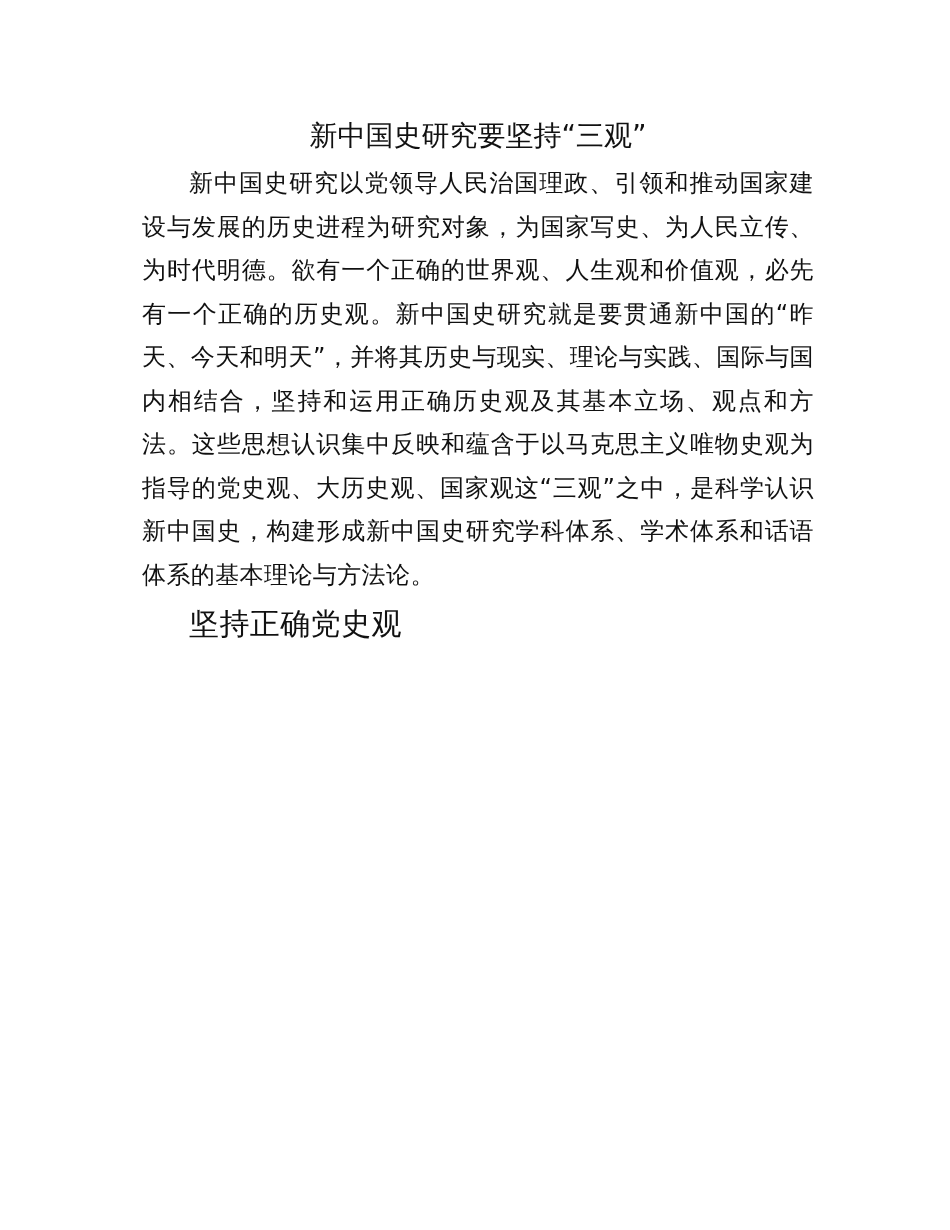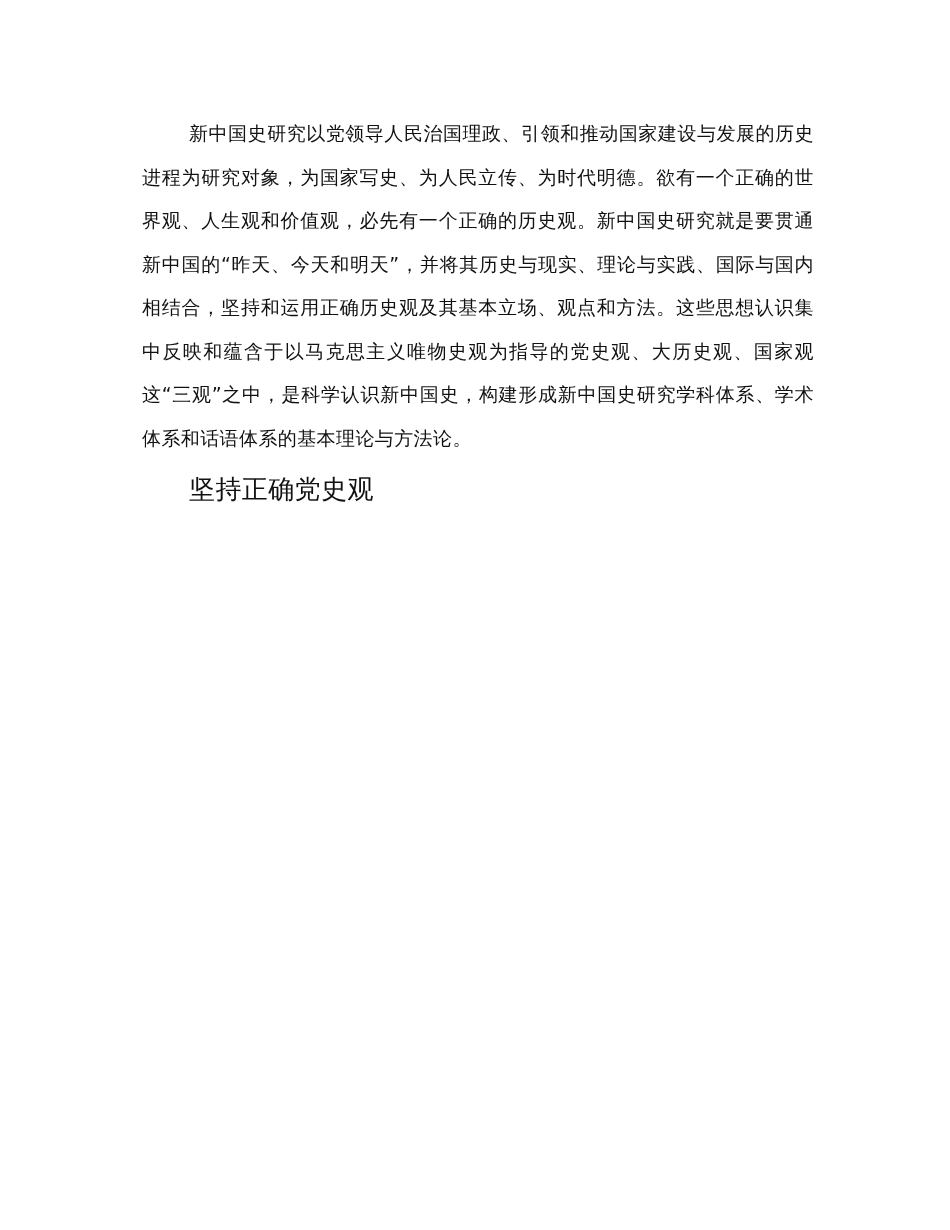--- a/index.html
+++ b/index.html
@@ -23,36 +23,38 @@
     }
     .title {
       text-align: center;
       font-size: 28px;
       line-height: 48px;
       margin: 0 0 2px 0;
       font-weight: normal;
       letter-spacing: 0px;
     }
     .para {
-      font-size: 19px;
+      font-size: 24px;
       line-height: 43.5px;
       margin: 0;
       text-indent: 47px;
       letter-spacing: 0.4px;
       text-align: justify;
       word-break: break-all;
     }
     .heading {
-      font-size: 26px;
+      font-size: 30px;
       line-height: 43.5px;
       margin: 8px 0 8px 0;
       text-indent: 47px;
       font-weight: normal;
       letter-spacing: 0.4px;
+      font-family: Liberation Mono, monospace;
     }
   </style>
 </head>
 <body>
 
 <div class="page">
+  <h1 class="title">新中国史研究要坚持“三观”</h1>
   <p class="para">新中国史研究以党领导人民治国理政、引领和推动国家建设与发展的历史进程为研究对象，为国家写史、为人民立传、为时代明德。欲有一个正确的世界观、人生观和价值观，必先有一个正确的历史观。新中国史研究就是要贯通新中国的“昨天、今天和明天”，并将其历史与现实、理论与实践、国际与国内相结合，坚持和运用正确历史观及其基本立场、观点和方法。这些思想认识集中反映和蕴含于以马克思主义唯物史观为指导的党史观、大历史观、国家观这“三观”之中，是科学认识新中国史，构建形成新中国史研究学科体系、学术体系和话语体系的基本理论与方法论。</p>
   <h2 class="heading">坚持正确党史观</h2>
 </div>
 
 </body></html>

